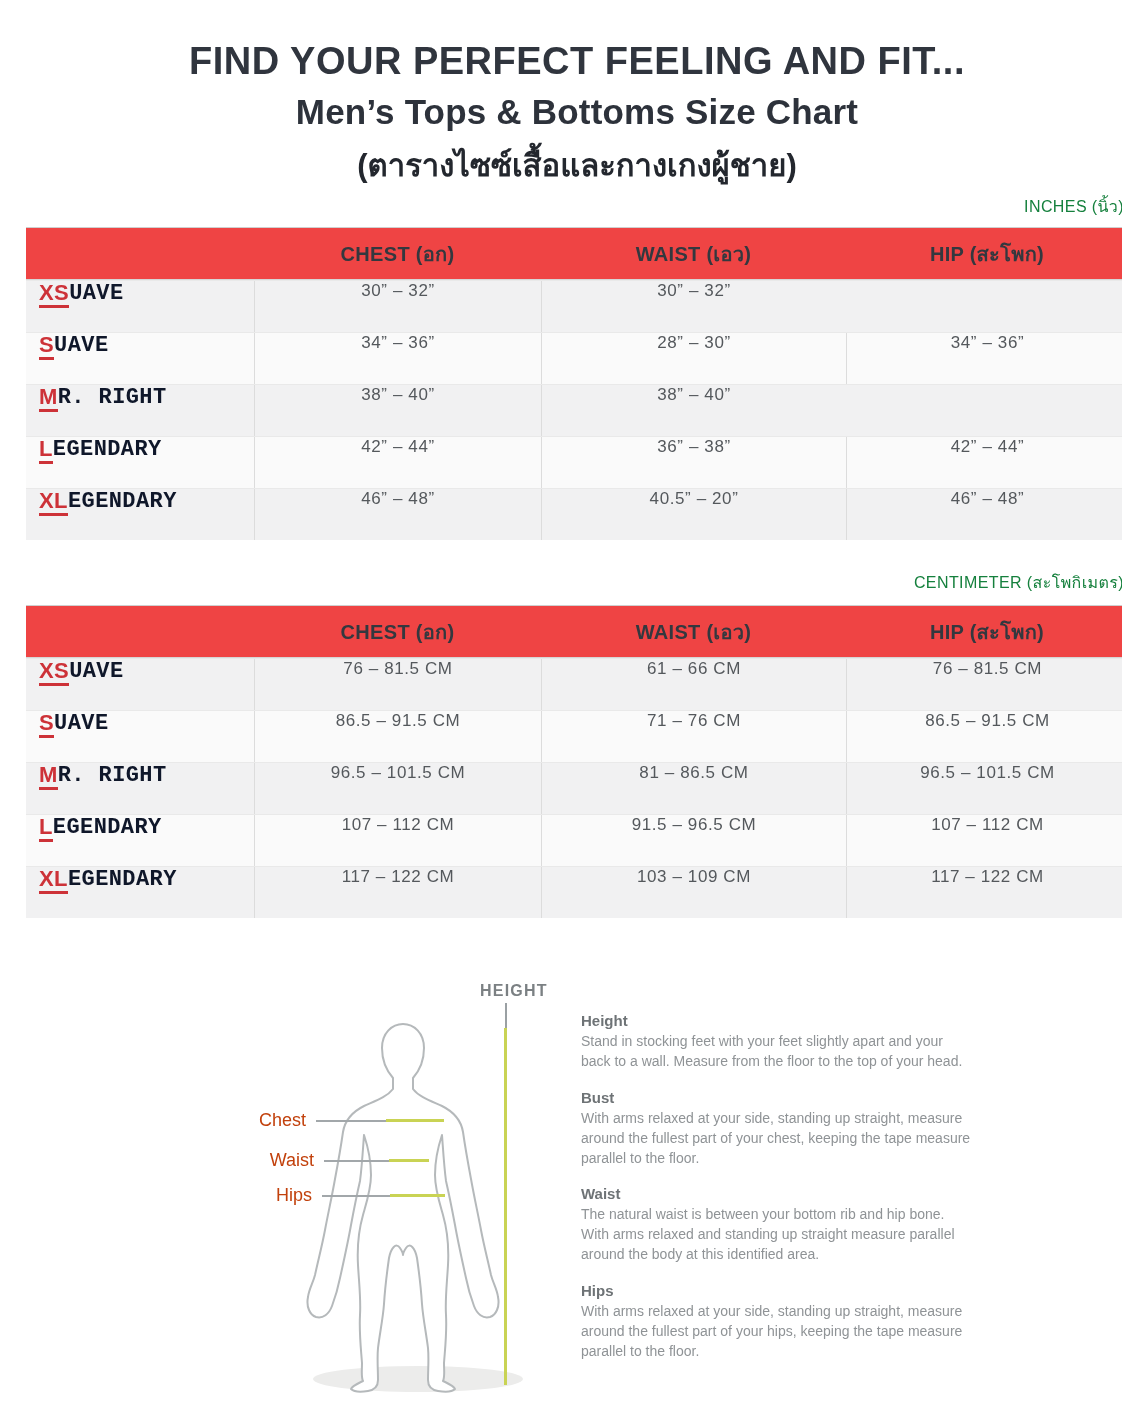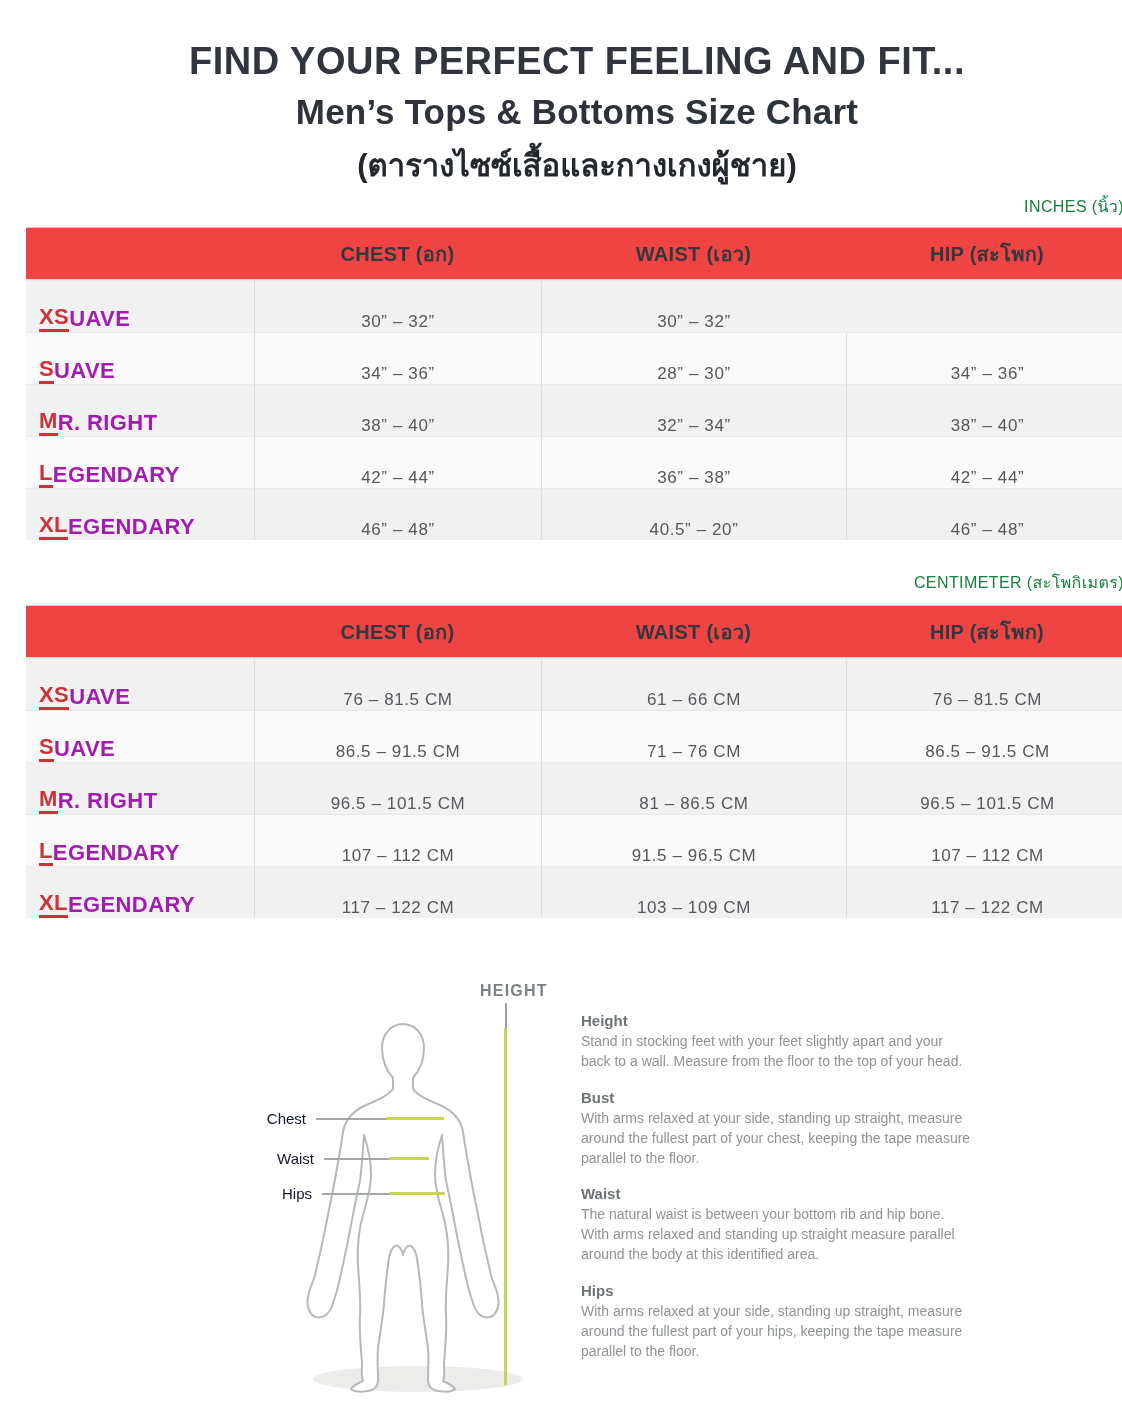--- a/index.html
+++ b/index.html
@@ -24,36 +24,36 @@
   .tbl-inches { top:227px; }
   .tbl-cm { top:605px; }
   .t-row { display:grid; grid-template-columns:228px 287px 305px 282px; height:52px;
     align-items:center; }
   .t-row.head { background:#ef4444; border-bottom:1px solid #d6d6d6; }
   .t-row.stripe-a { background:#f1f1f2; }
   .t-row.stripe-b { background:#fafafa; }
   .t-row + .t-row { border-top:1px solid #e9e9e9; }
   .th { text-align:center; font-size:20px; font-weight:bold; color:#33383f; letter-spacing:.3px; }
   .td { text-align:center; font-size:17px; color:#54585c; letter-spacing:.6px; height:100%;
-    display:flex; align-items:flex-end; justify-content:center; }
+    display:flex; align-items:flex-start; justify-content:center; }
   .t-row:not(.head) .td { border-left:1px solid #dcdcdc; }
   .td-size { justify-content:flex-start; padding-left:13px; border-left:none !important;
     font-size:22px; font-weight:bold; letter-spacing:.4px; }
   .size-prefix { color:#cd3238; border-bottom:3px solid #cd3238; padding-bottom:1px; line-height:1.05; }
-  .size-rest { color:#a21caf; }
+  .size-rest { color:#0f172a;font-family:Liberation Mono, monospace; }
 
   
   .body-svg { position:absolute; left:282px; top:1018px; }
   .height-label { position:absolute; left:464px; top:982px; font-size:16px; font-weight:bold;
     letter-spacing:1.2px; color:#7b8083; }
   .vline-gray { position:absolute; left:489px; top:1003px; width:2px; height:25px; background:#9aa0a3; }
   .vline-green { position:absolute; left:488px; top:1028px; width:3px; height:357px; background:#c9d354; }
 
   .measure-row { position:absolute; display:flex; align-items:center; }
-  .measure-label { width:58px; text-align:right; font-size:15px; color:#0f172a; margin-right:10px; }
+  .measure-label { width:58px; text-align:right; font-size:18px; color:#c2410c; margin-right:10px; }
   .line-gray { height:2px; background:#a2a7aa; }
   .line-green { height:3px; background:#c9d354; }
   .row-chest { left:232px; top:1110px; }
   .row-waist { left:240px; top:1150px; }
   .row-hips  { left:238px; top:1185px; }
 
   .instructions { position:absolute; left:565px; top:1012px; width:392px; }
   .instr-block { margin-bottom:17px; }
   .instr-title { font-size:15px; font-weight:bold; color:#6e7376; margin-bottom:3px; }
   .instr-text { font-size:14px; color:#8f9396; line-height:1.42; }
@@ -95,21 +95,20 @@
       <div class="td">34” – 36”</div>
       <div class="td">28” – 30”</div>
       <div class="td">34” – 36”</div>
     </div>
     <div class="t-row stripe-a">
       <div class="td td-size">
           <span class="size-prefix">M</span>
           <span class="size-rest">R. RIGHT</span>
         </div>
       <div class="td">38” – 40”</div>
-      <div class="td">32” – 34”</div>
       <div class="td">38” – 40”</div>
     </div>
     <div class="t-row stripe-b">
       <div class="td td-size">
           <span class="size-prefix">L</span>
           <span class="size-rest">EGENDARY</span>
         </div>
       <div class="td">42” – 44”</div>
       <div class="td">36” – 38”</div>
       <div class="td">42” – 44”</div>

